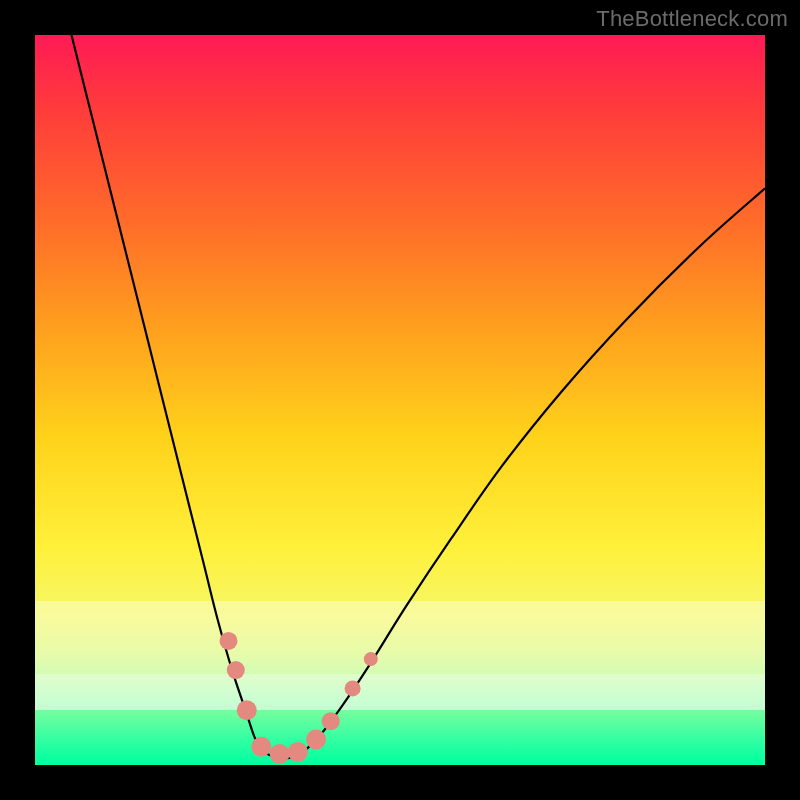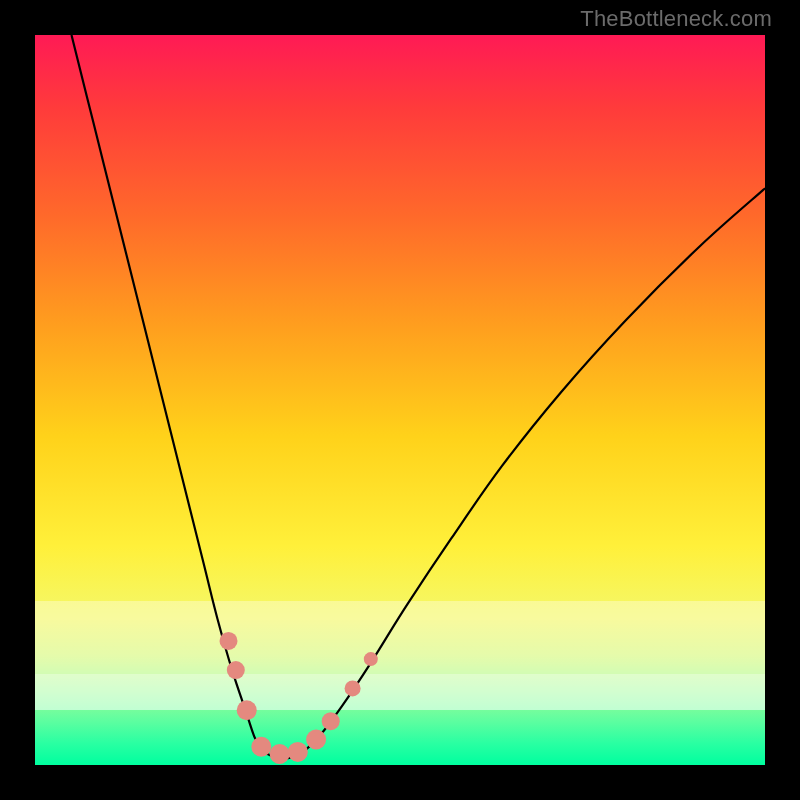--- a/index.html
+++ b/index.html
@@ -60,21 +60,21 @@
     pointer-events: none;
   }
   svg.curves {
     position: absolute;
     top: 0;
     left: 0;
   }
   .watermark {
     position: absolute;
     top: 6px;
-    right: 28px;
+    right: 12px;
     color: #6b6b6b;
     font-size: 22px;
     font-weight: 500;
     letter-spacing: 0.2px;
     user-select: none;
   }
 </style>
 </head>
 <body>
 

